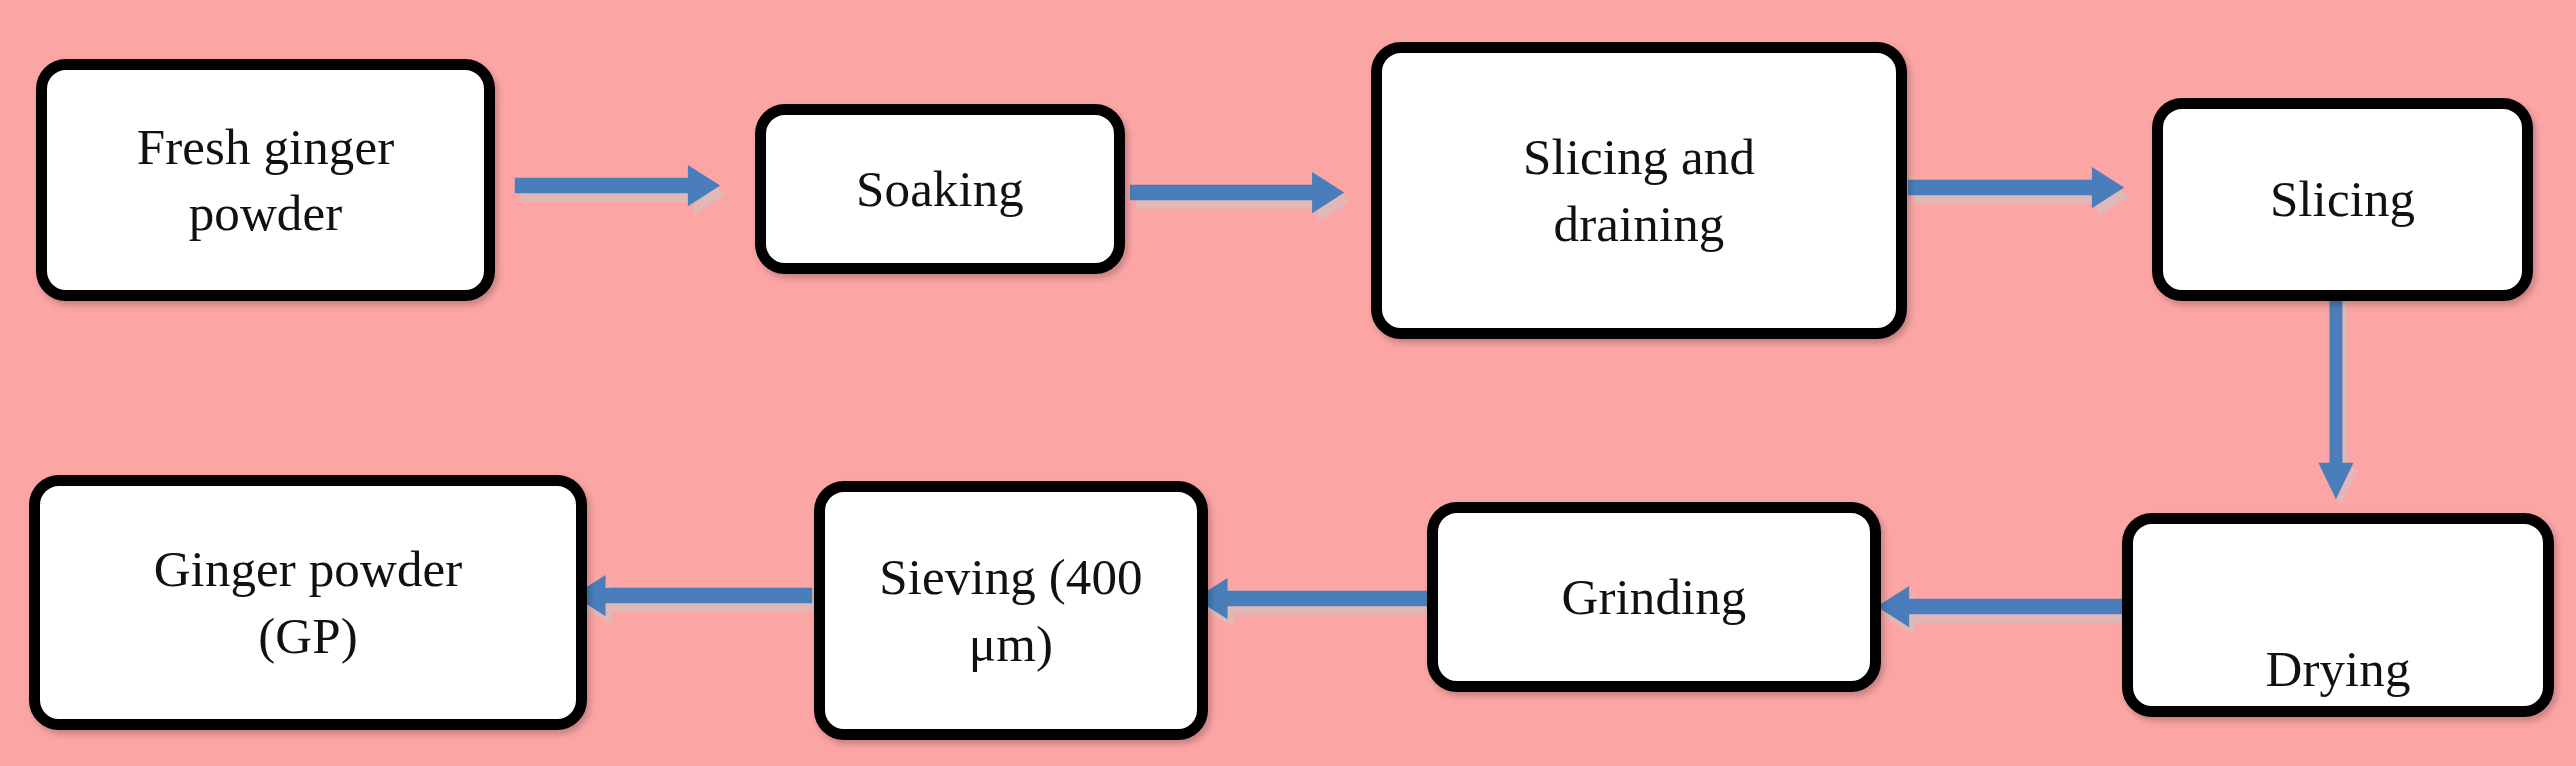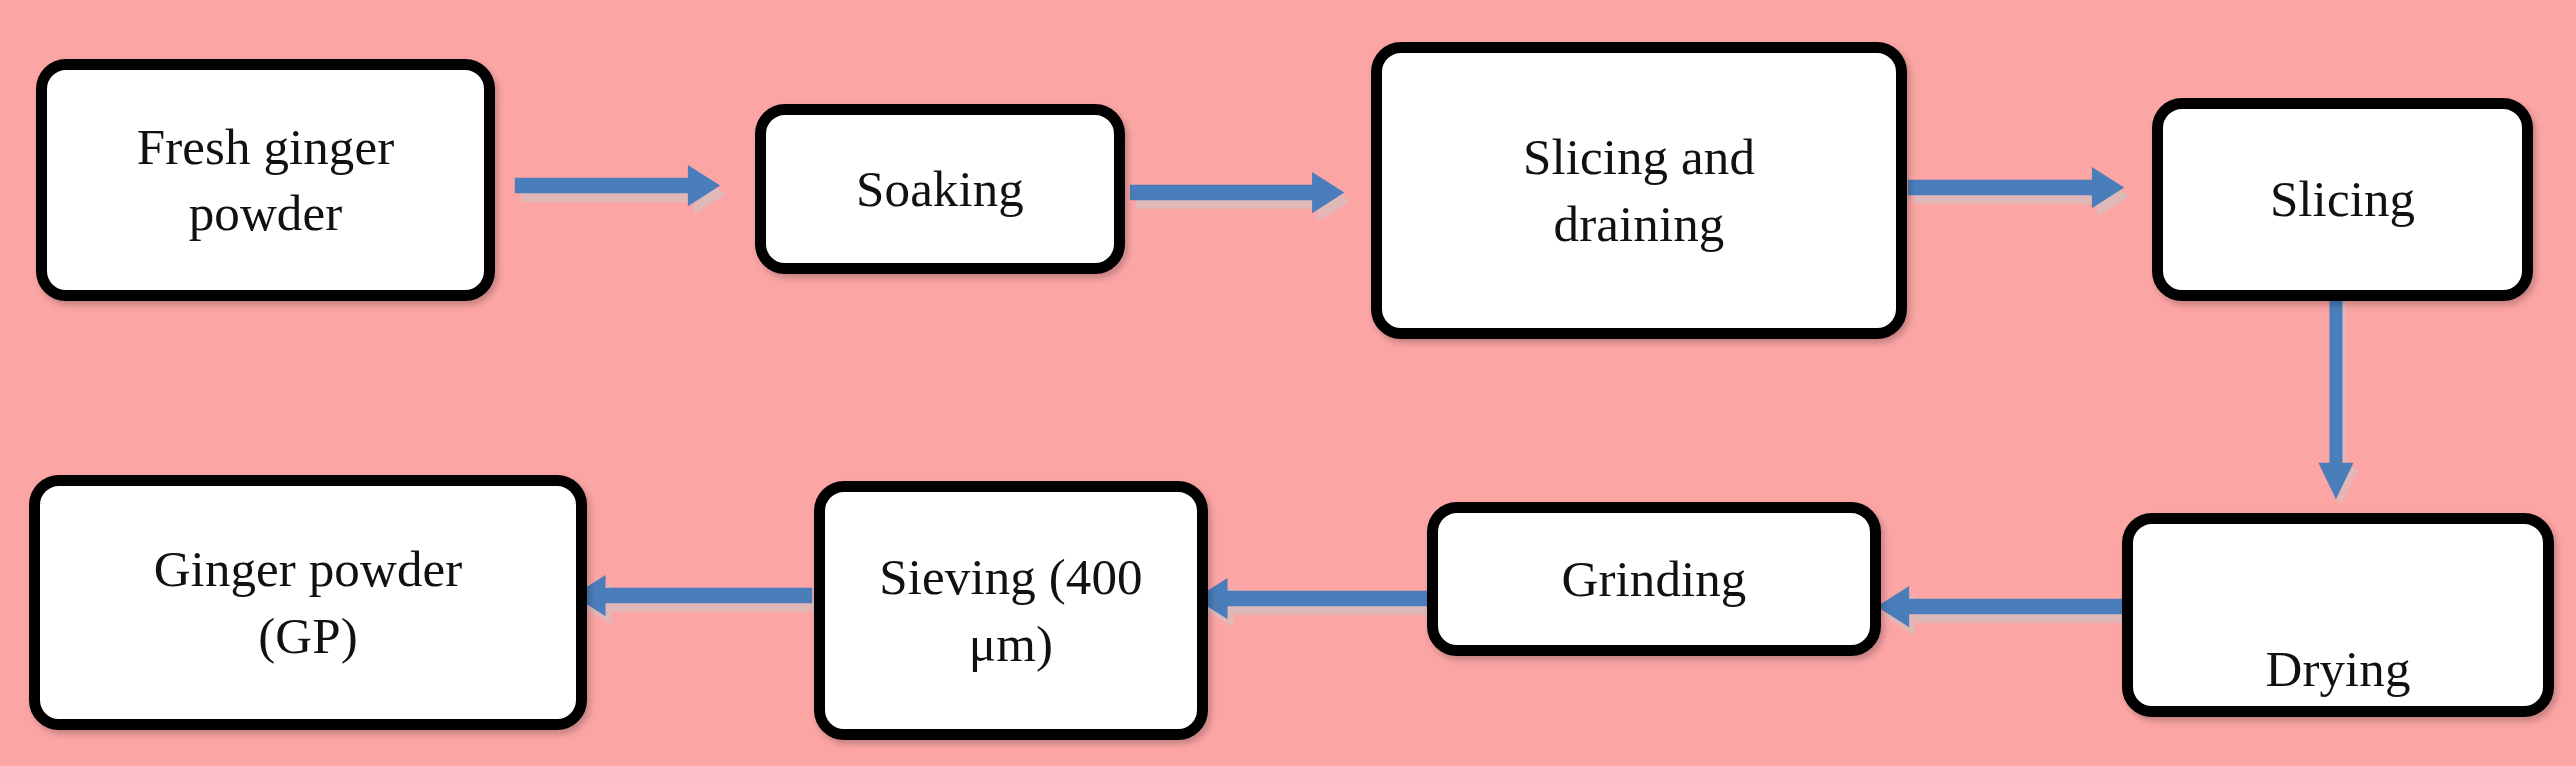--- a/index.html
+++ b/index.html
@@ -129,21 +129,21 @@
   </div>
 
   <div class="node" style="left:2152px; top:98px; width:381px; height:203px;text-align:center;">
     <span class="label">Slicing</span>
   </div>
 
   <div class="node" style="left:2122px; top:513px; width:432px; height:204px;align-items:flex-end;">
     <span class="label">Drying</span>
   </div>
 
-  <div class="node" style="left:1427px; top:502px; width:454px; height:154px;">
+  <div class="node" style="left:1427px; top:502px; width:454px; height:190px;">
     <span class="label">Grinding</span>
   </div>
 
   <div class="node" style="left:814px; top:475px; width:394px; height:259px;margin-top:6px;">
     <span class="label"><span>Sieving (400</span><br><span>μm)</span></span>
   </div>
 
   <div class="node" style="left:29px; top:475px; width:558px; height:255px;justify-content:center;">
     <span class="label"><span>Ginger powder</span><br><span>(GP)</span></span>
   </div>

